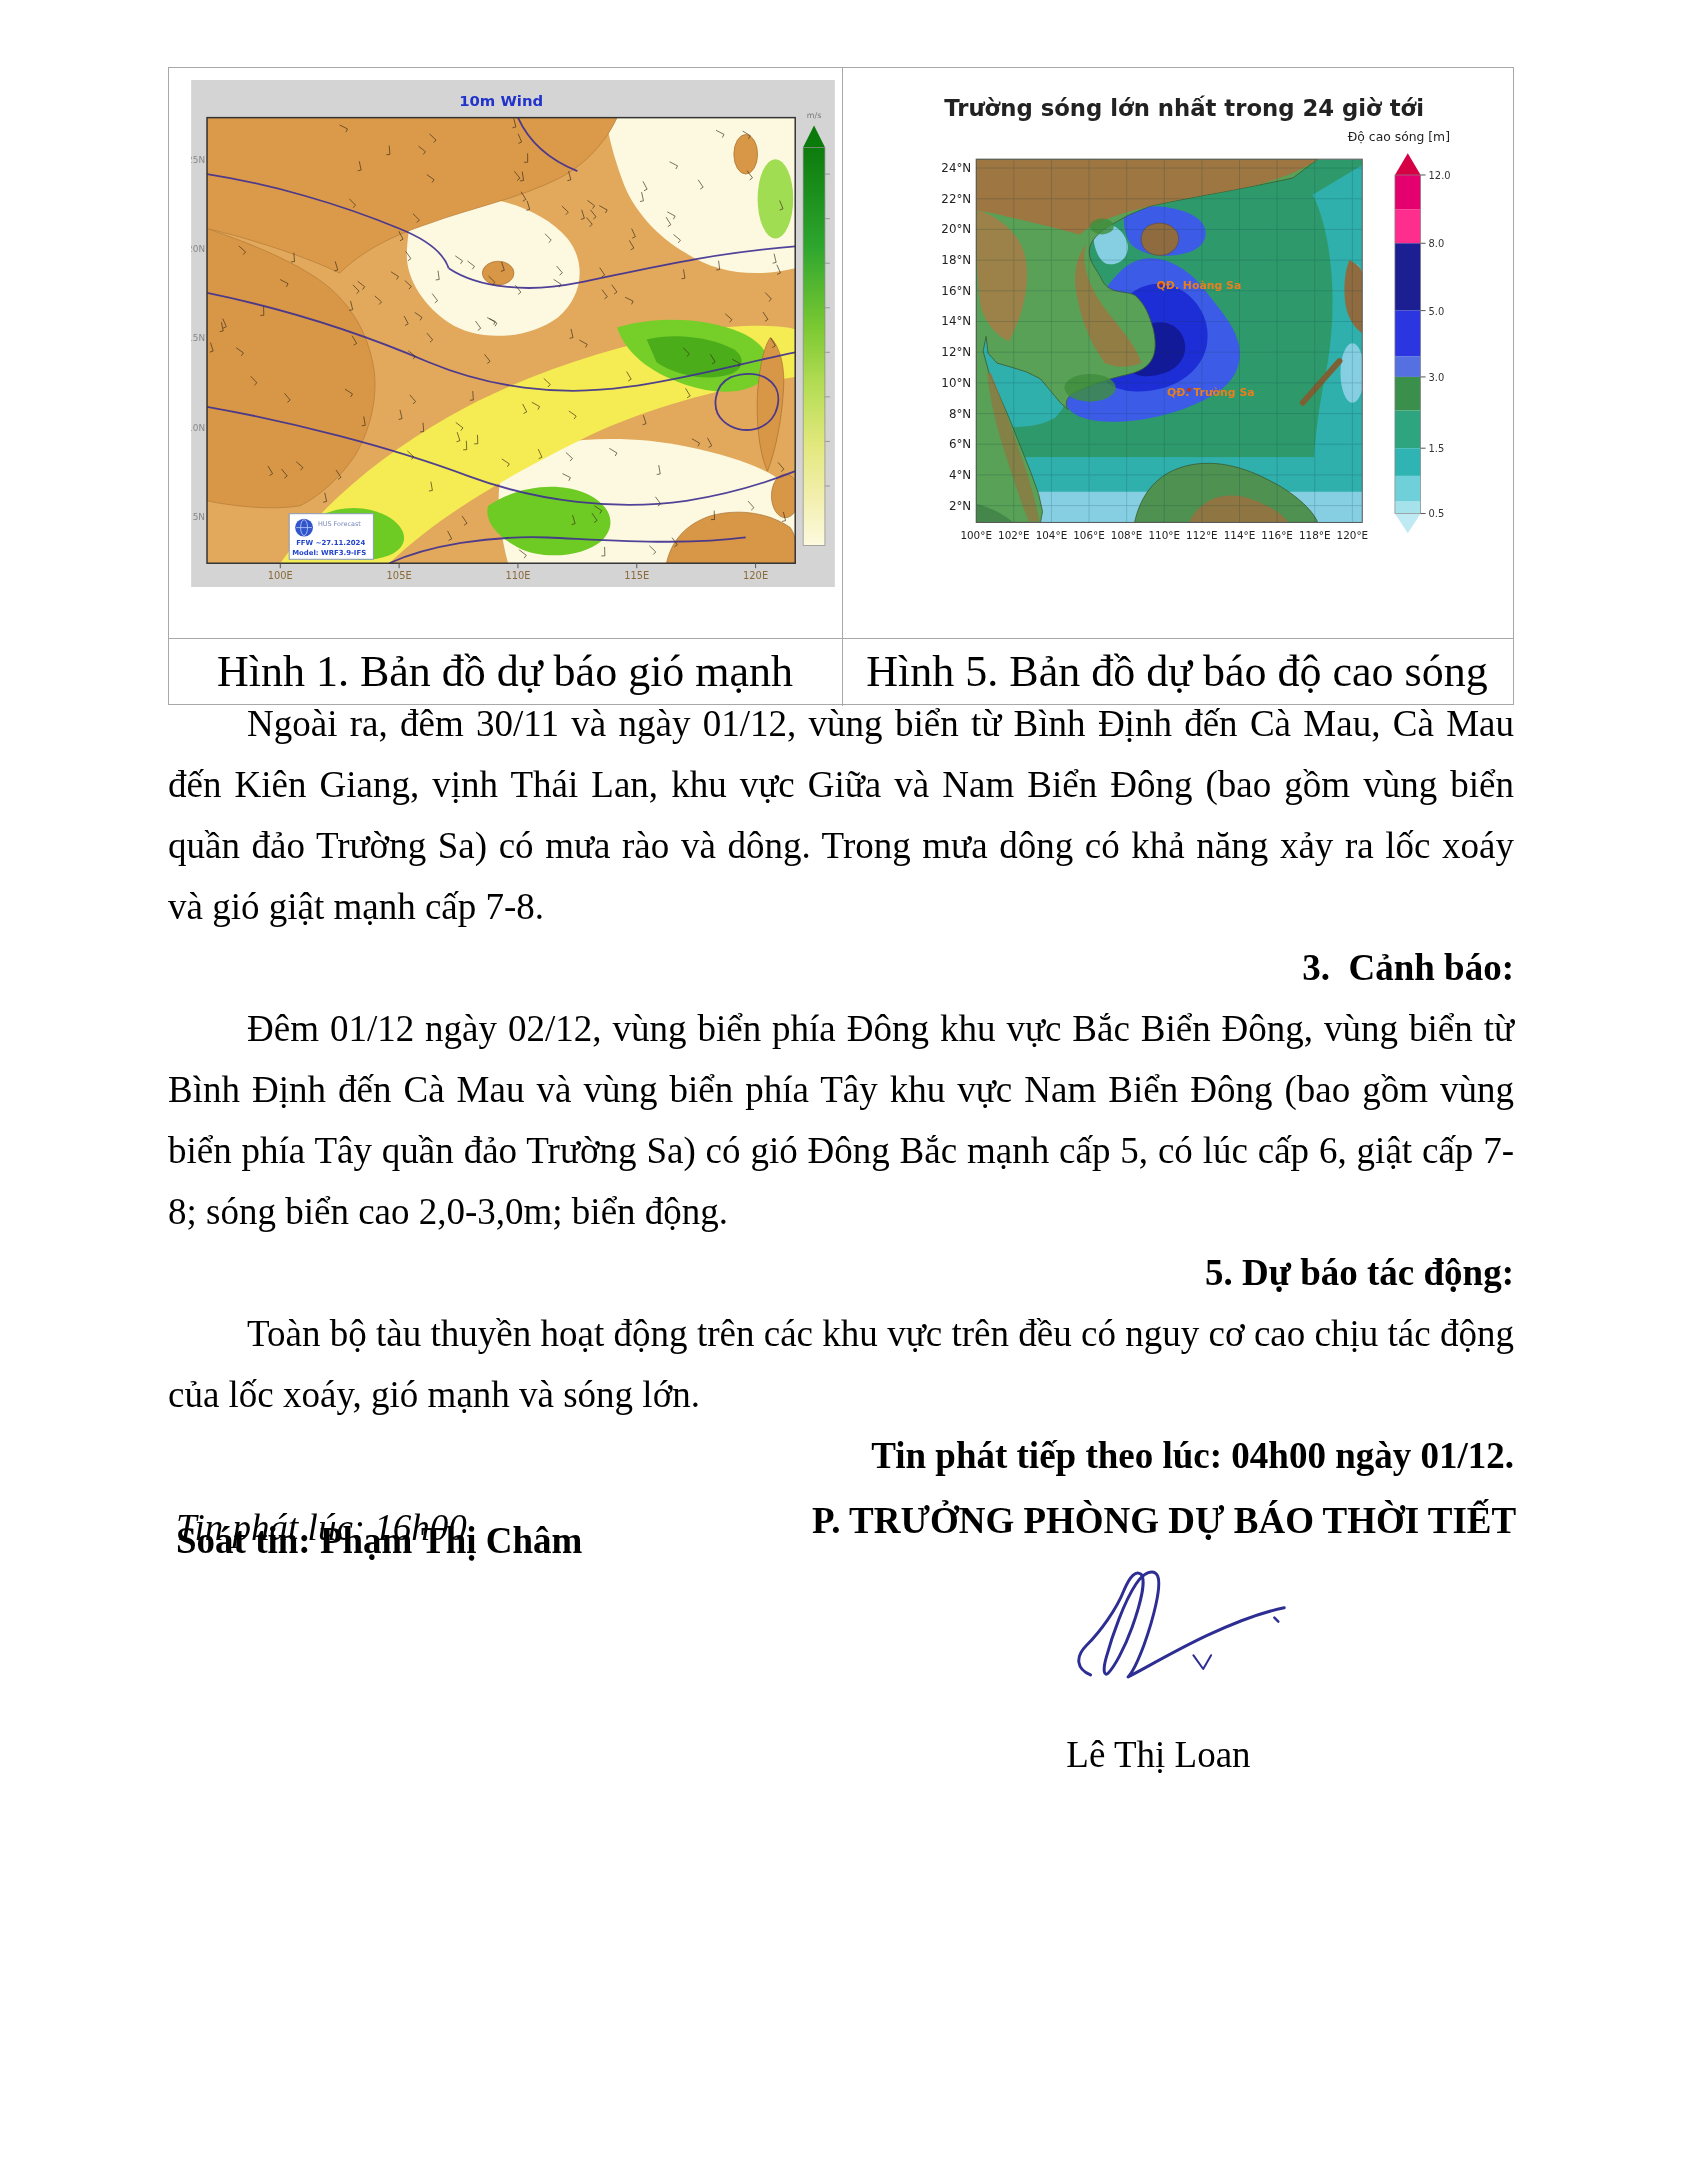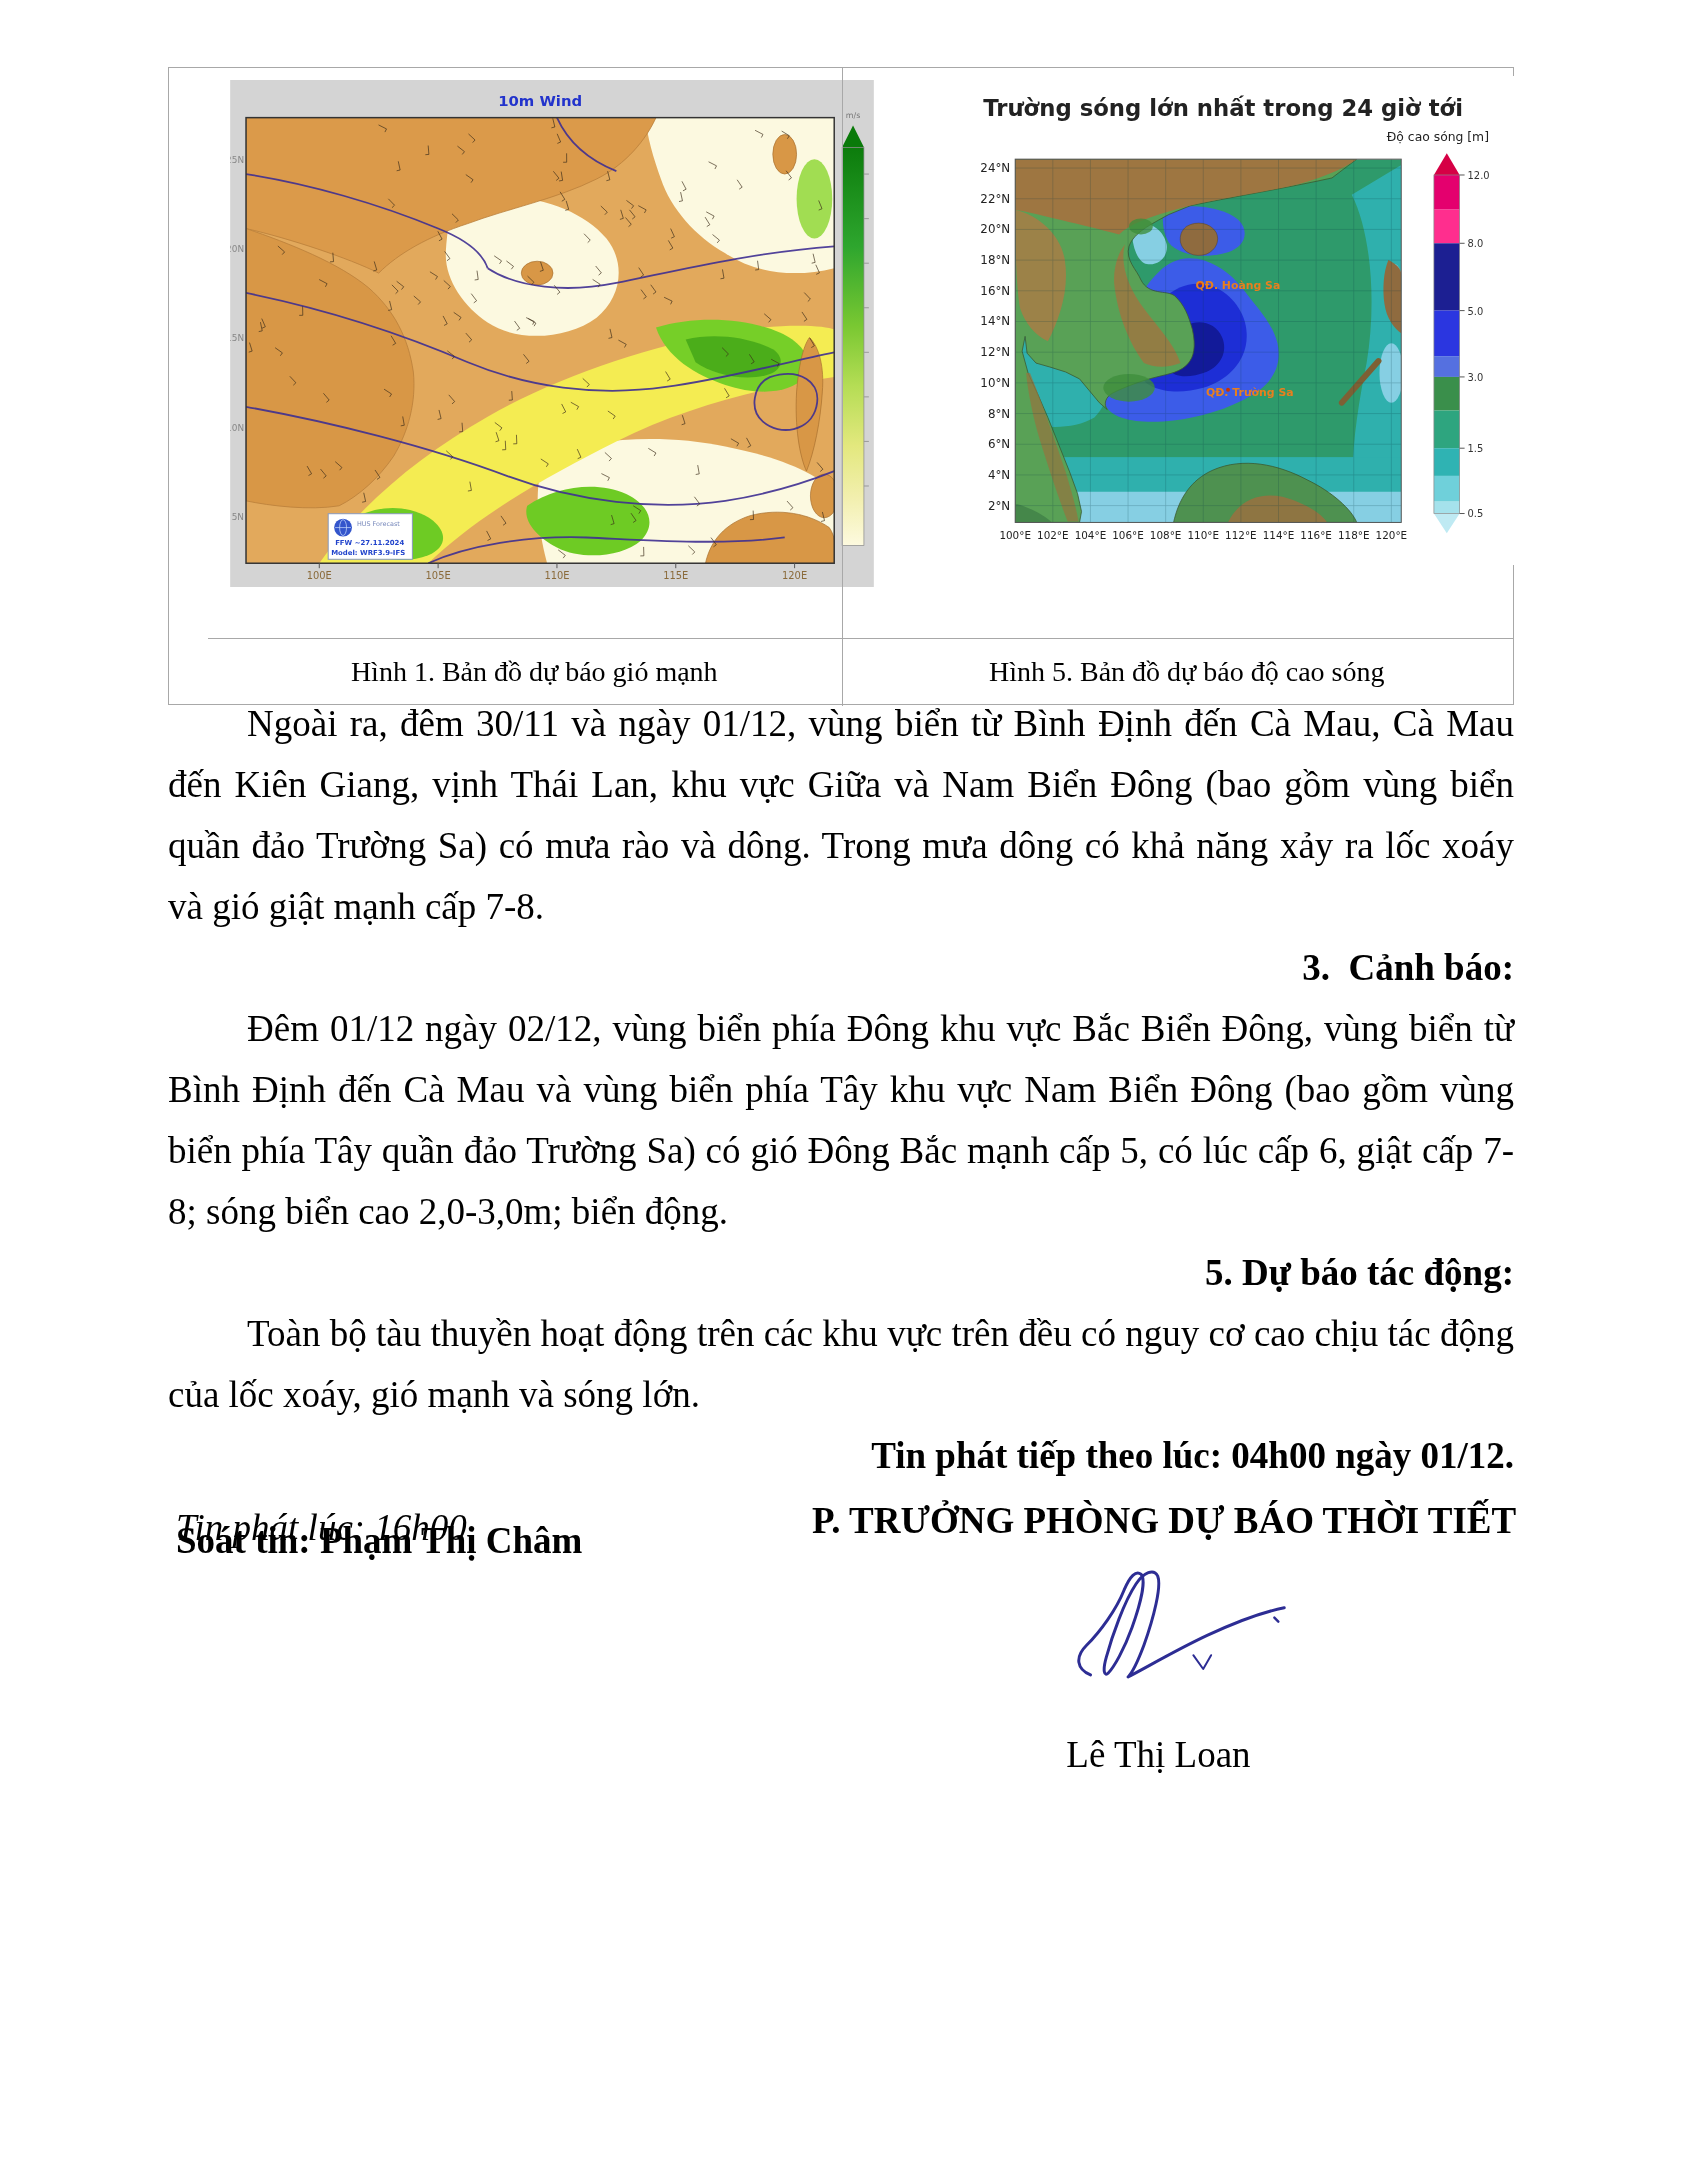--- a/index.html
+++ b/index.html
@@ -7,27 +7,27 @@
     position:relative;
     width:1683px;height:2178px;
     background:#ffffff;
     font-family:"Liberation Serif", serif;
     color:#000;
     overflow:hidden;
   }
   
   .fig-table{
     position:absolute;left:168px;top:67px;width:1346px;height:638px;
-    border:1px solid #a8a8a8;box-sizing:border-box;padding-left:39px;
+    border:1px solid #a8a8a8;box-sizing:border-box;
   }
   .fig-row-maps{position:relative;height:571px;border-bottom:1px solid #a8a8a8;box-sizing:border-box;}
   .fig-row-caps{position:relative;height:65px;display:flex;}
   .fig-cell-divider{position:absolute;left:673px;top:0;width:1px;height:638px;background:#a8a8a8;}
   .cap-cell{width:673px;display:flex;align-items:center;justify-content:center;
-    font-size:28px;line-height:40px;}
+    font-size:44px;line-height:40px;}
   .map-img{position:absolute;background:#fff;}
   
   .body-text{
     position:absolute;left:168px;top:693px;width:1346px;
     font-size:37px;line-height:51px;text-align:justify;
   }
   .body-text p, .body-text h3{margin:0;padding:0;font-size:37px;line-height:61px;}
   .body-text p{text-indent:79px;}
   .body-text h3{font-weight:bold;text-indent:79px;text-align:right;}
   

